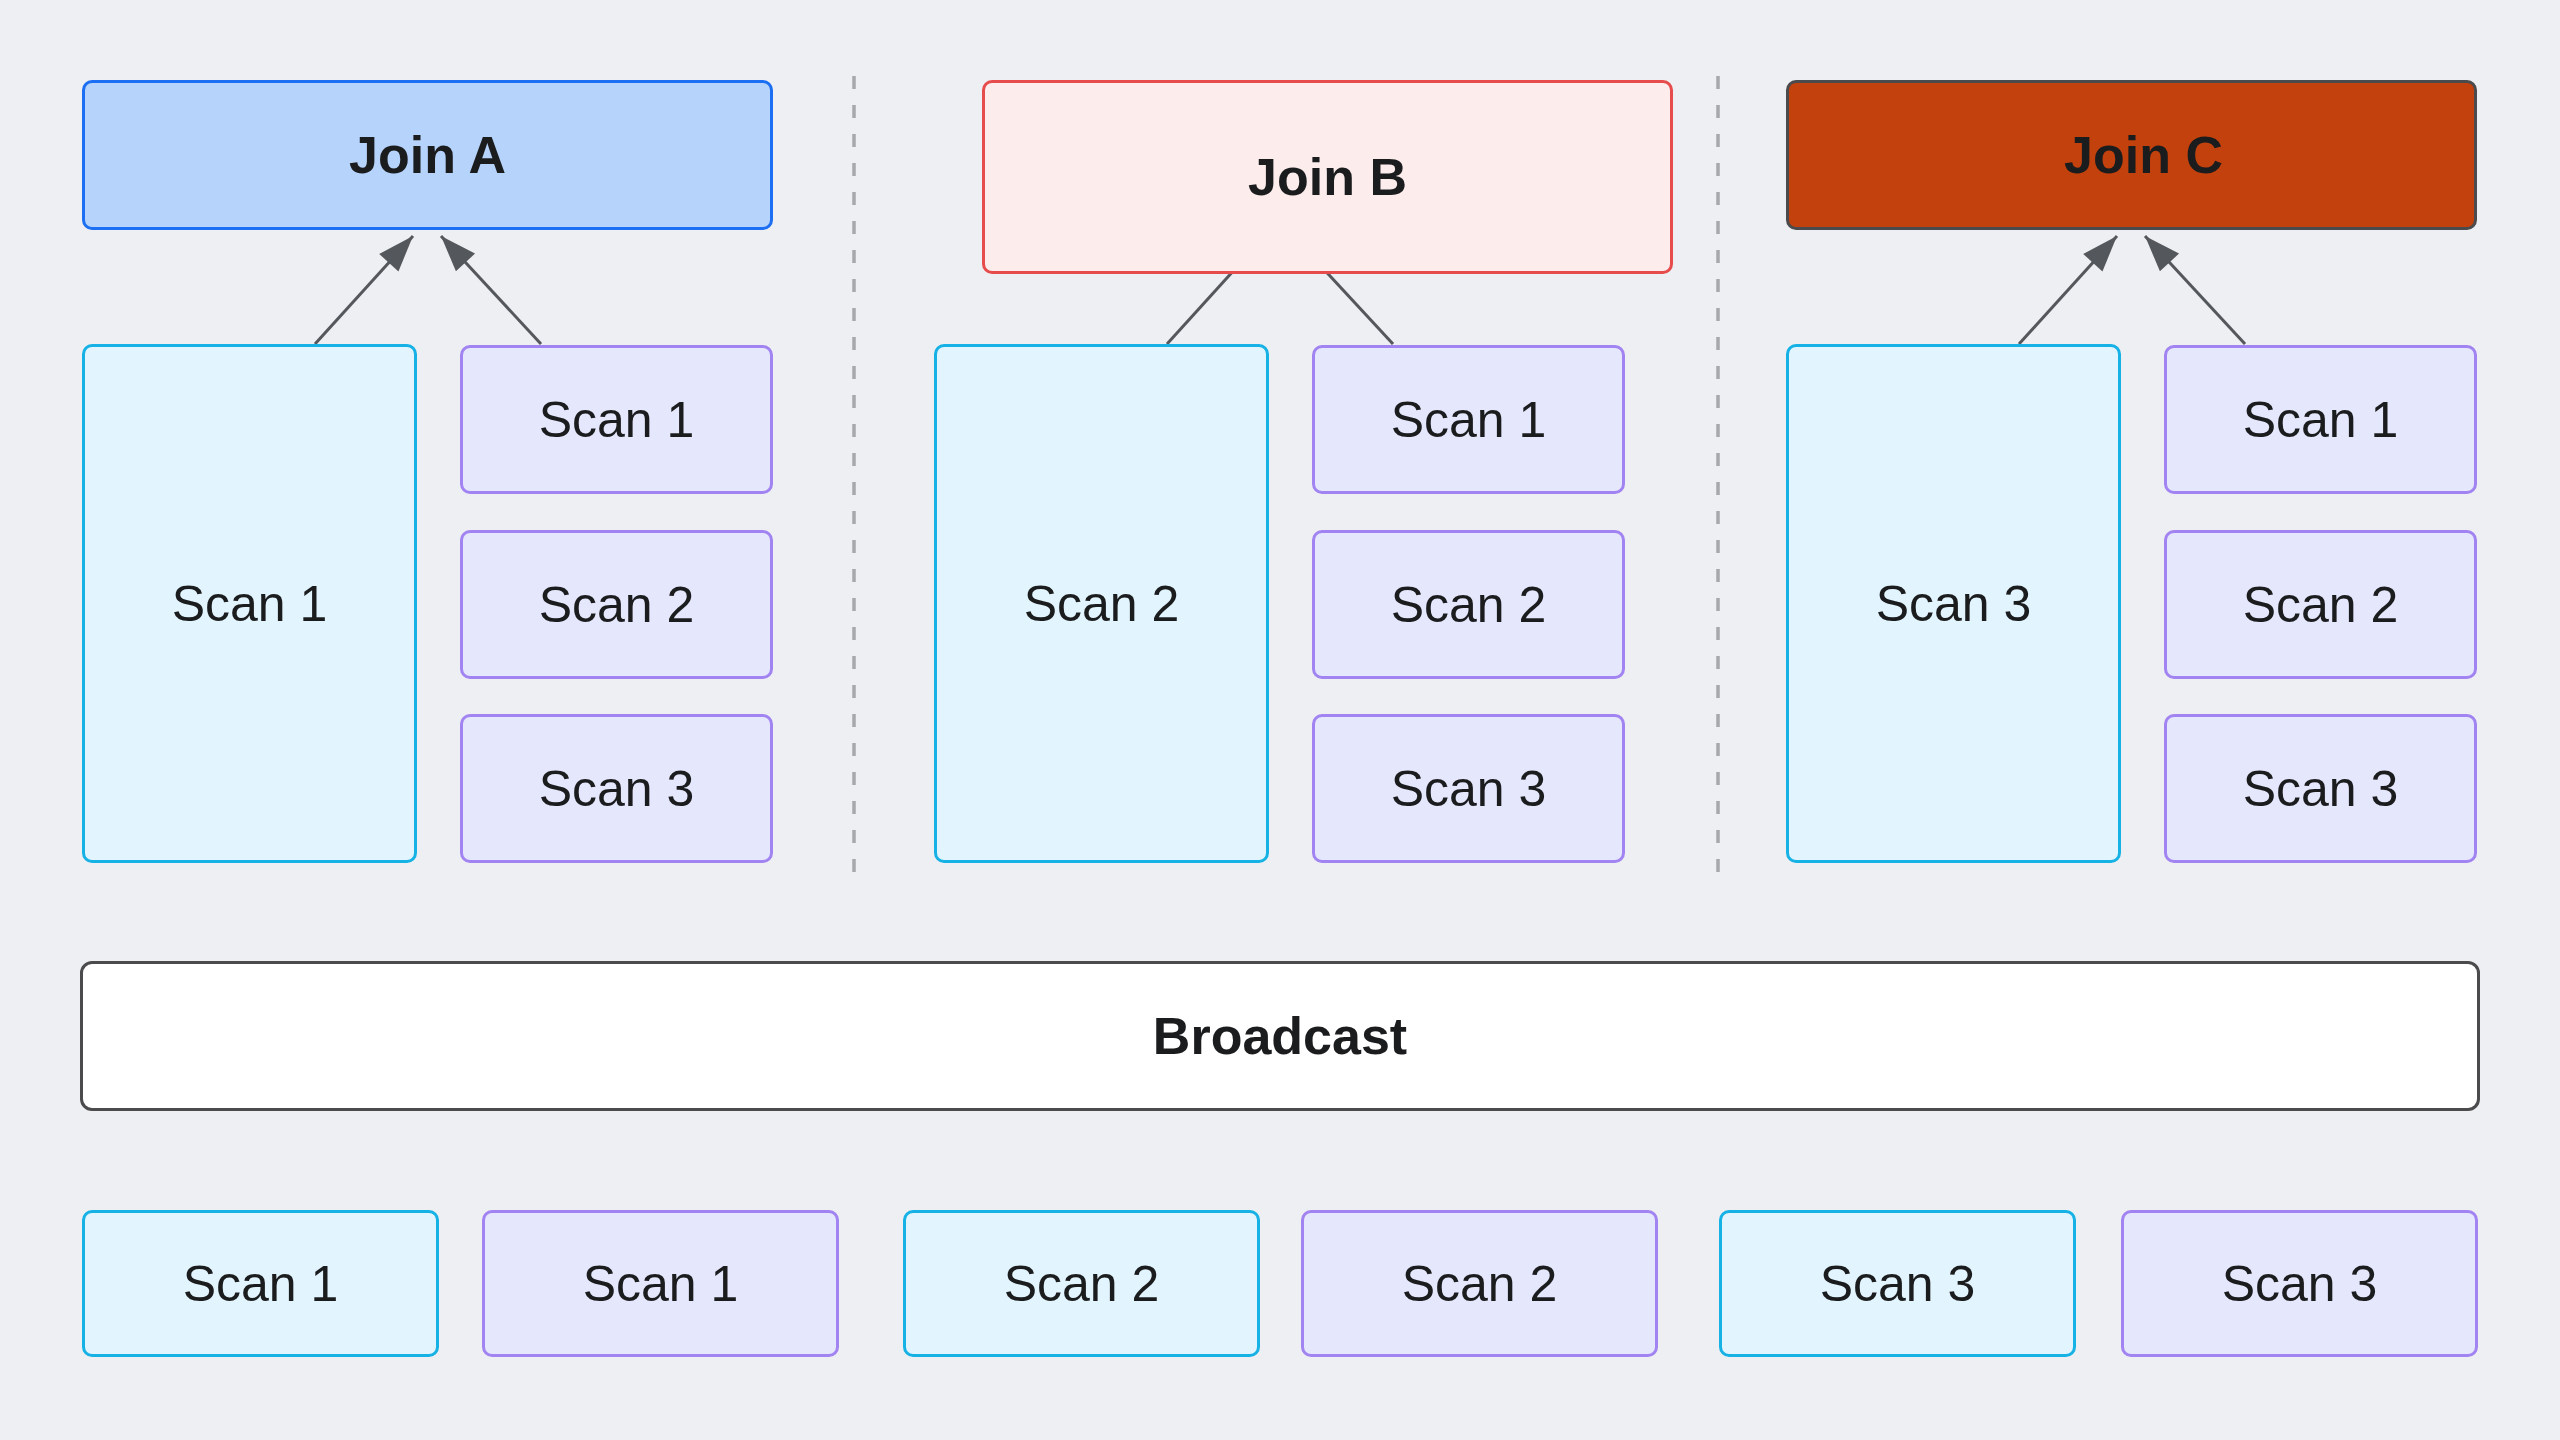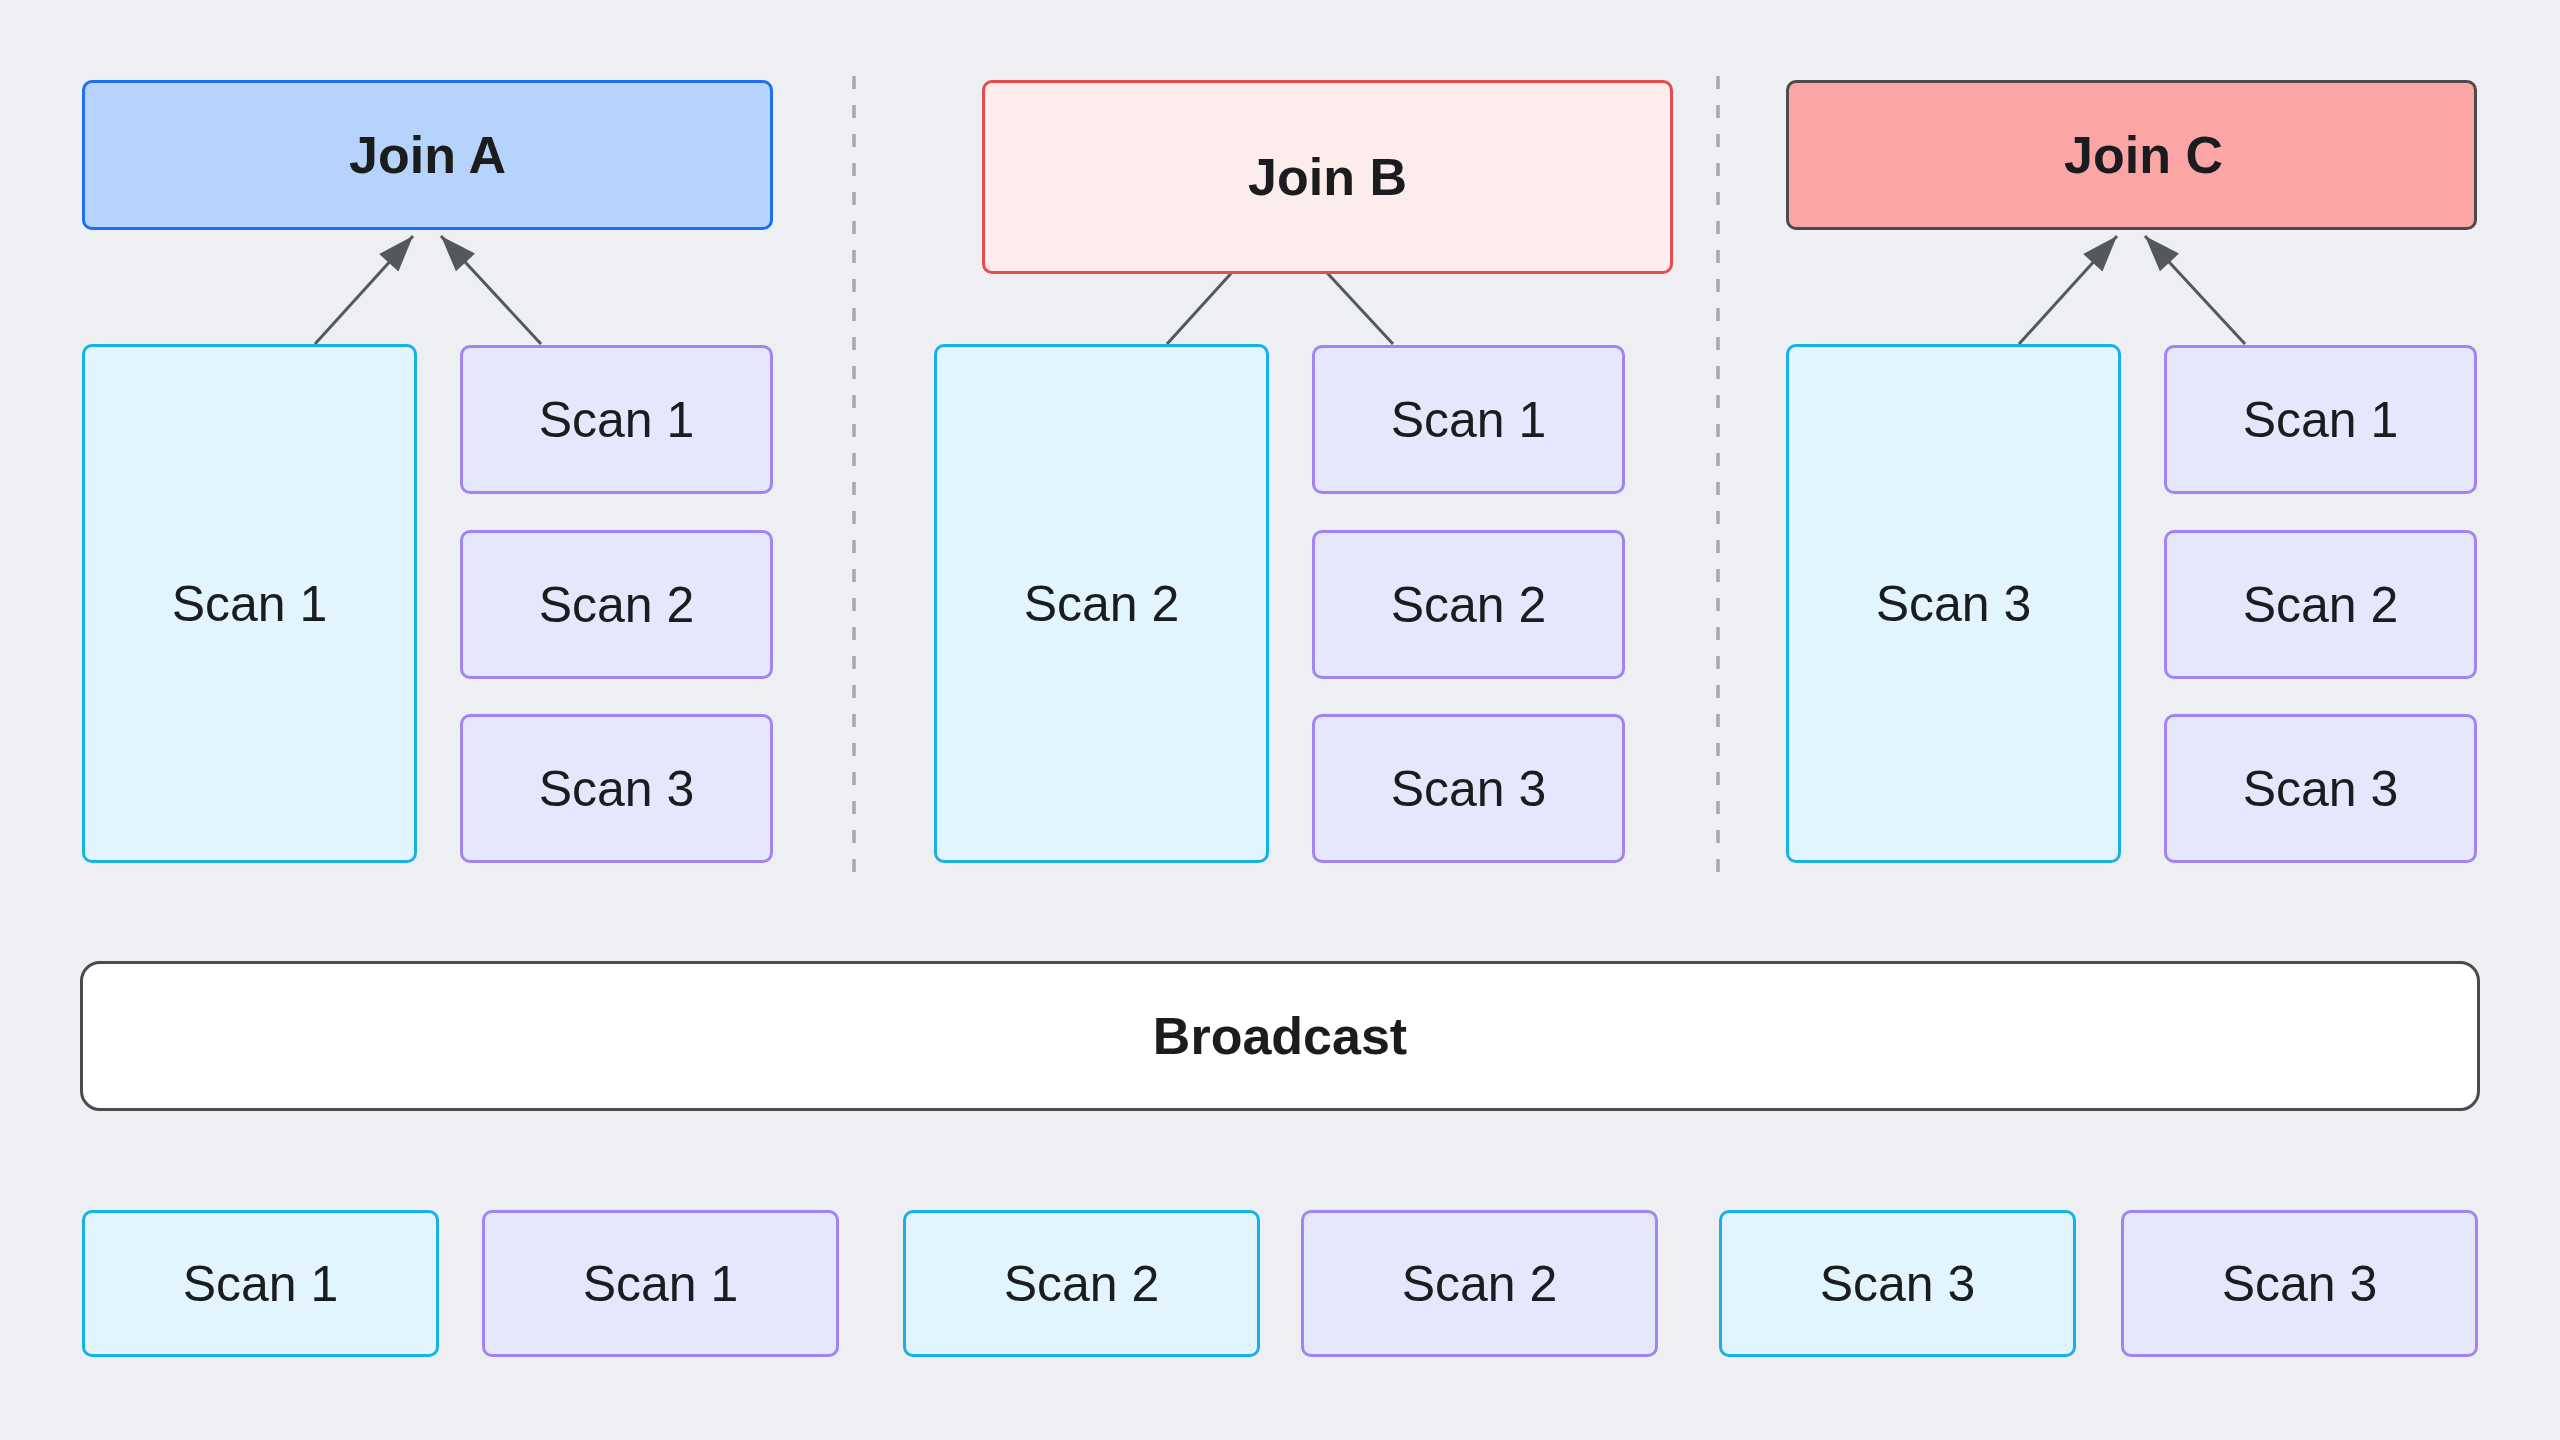--- a/index.html
+++ b/index.html
@@ -11,24 +11,24 @@
   }
   .overlay{position:absolute;left:0;top:0;width:2560px;height:1440px;pointer-events:none;}
   .box{
     position:absolute;box-sizing:border-box;border-radius:10px;
     display:flex;align-items:center;justify-content:center;
     font-size:50px;line-height:1;white-space:nowrap;
   }
   .join{font-weight:bold;font-size:52px;}
   .join-a{background:#b5d3fb;border:3px solid #1c6ef2;}
   .join-b{background:#fdecec;border:3px solid #e64c4c;}
-  .join-c{background:#fca5a5;border:3px solid #4b4a4c;padding-left:24px;}
+  .join-c{background:#c2410c;border:3px solid #4b4a4c;padding-left:24px;}
   .cyan{background:#e2f4fd;border:3px solid #17b2e5;}
   .purple{background:#e5e7fc;border:3px solid #a184f1;}
-  .broadcast{background:#ffffff;border:3px solid #4b4a4c;font-weight:bold;font-size:52px;border-radius:20px;}
+  .broadcast{background:#ffffff;border:3px solid #4b4a4c;font-weight:bold;font-size:52px;border-radius:12px;}
 </style>
 </head>
 <body>
 
 <div class="stage">
 
   <svg class="overlay" width="2560" height="1440" viewBox="0 0 2560 1440" xmlns="http://www.w3.org/2000/svg">
     <defs>
       <marker id="arw" markerUnits="userSpaceOnUse" markerWidth="42" markerHeight="32" viewBox="0 0 42 32" refX="39" refY="16" orient="auto">
         <path d="M3,3 L39,16 L3,29 Z" fill="#54575b"></path>

